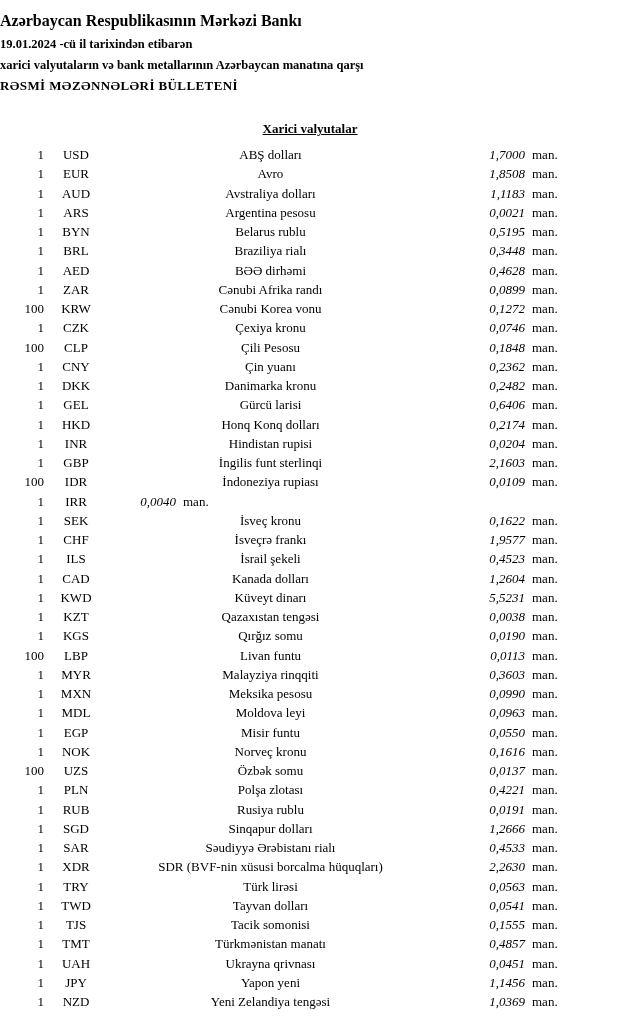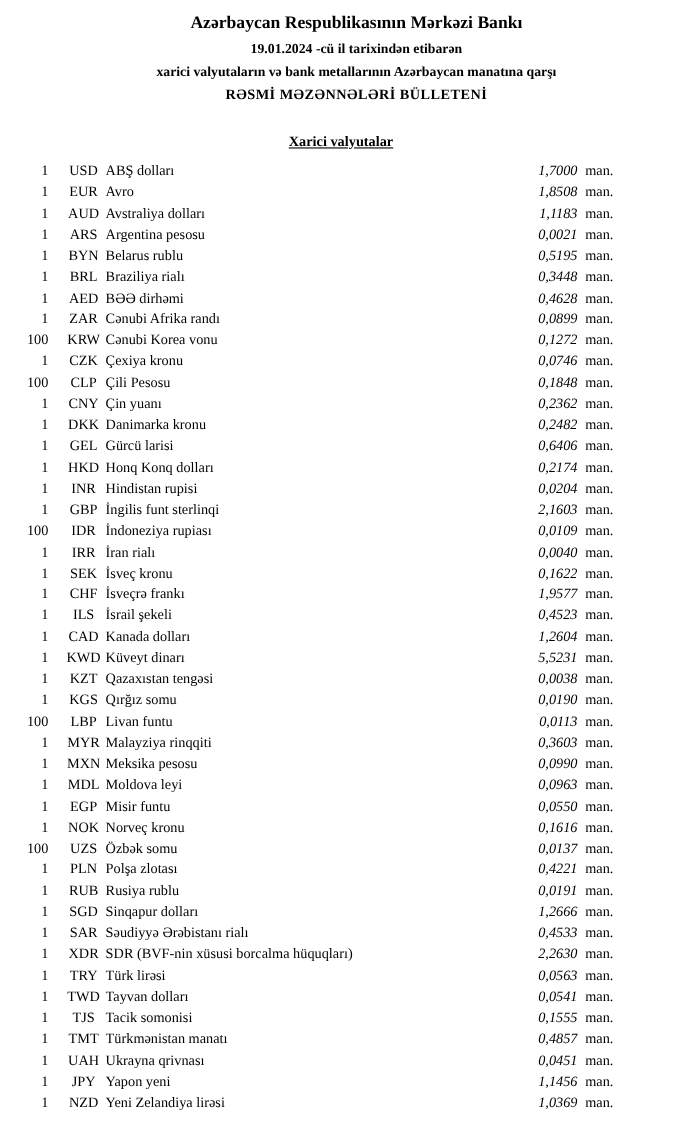--- a/index.html
+++ b/index.html
@@ -10,23 +10,21 @@
     font-family: "Liberation Serif", "DejaVu Serif", serif;
   }
   .page {
     position: relative;
     width: 620px;
     height: 1024px;
     background: #ffffff;
     overflow: hidden;
   }
   .doc-header {
-    text-align: center;
     padding-top: 10px;
-    padding-left: 28px;
   }
   .bank-name {
     font-size: 16px;
     font-weight: bold;
     line-height: 22px;
   }
   .date-line {
     font-size: 12.5px;
     font-weight: bold;
     line-height: 20px;
@@ -69,21 +67,21 @@
     flex: 0 0 auto;
   }
   .code {
     width: 40px;
     margin-left: 12px;
     text-align: center;
     flex: 0 0 auto;
   }
   .cname {
     flex: 1 1 auto;
-    text-align: left;
+    text-align: center;
     white-space: nowrap;
     overflow: hidden;
   }
   .rate {
     width: 80px;
     text-align: right;
     font-weight: normal;
     font-style: italic;
     flex: 0 0 auto;
   }
@@ -232,21 +230,20 @@
       <div class="rate-row">
         <span class="qty">100</span>
         <span class="code">IDR</span>
         <span class="cname">İndoneziya rupiası</span>
         <span class="rate">0,0109</span>
         <span class="unit">man.</span>
       </div>
       <div class="rate-row">
         <span class="qty">1</span>
         <span class="code">IRR</span>
-        <span class="cname">İran rialı</span>
         <span class="rate">0,0040</span>
         <span class="unit">man.</span>
       </div>
       <div class="rate-row">
         <span class="qty">1</span>
         <span class="code">SEK</span>
         <span class="cname">İsveç kronu</span>
         <span class="rate">0,1622</span>
         <span class="unit">man.</span>
       </div>
@@ -414,19 +411,19 @@
       <div class="rate-row">
         <span class="qty">1</span>
         <span class="code">JPY</span>
         <span class="cname">Yapon yeni</span>
         <span class="rate">1,1456</span>
         <span class="unit">man.</span>
       </div>
       <div class="rate-row">
         <span class="qty">1</span>
         <span class="code">NZD</span>
-        <span class="cname">Yeni Zelandiya lirəsi</span>
+        <span class="cname">Yeni Zelandiya tengəsi</span>
         <span class="rate">1,0369</span>
         <span class="unit">man.</span>
       </div>
     </div>
 
 </div>
 
 </body></html>

